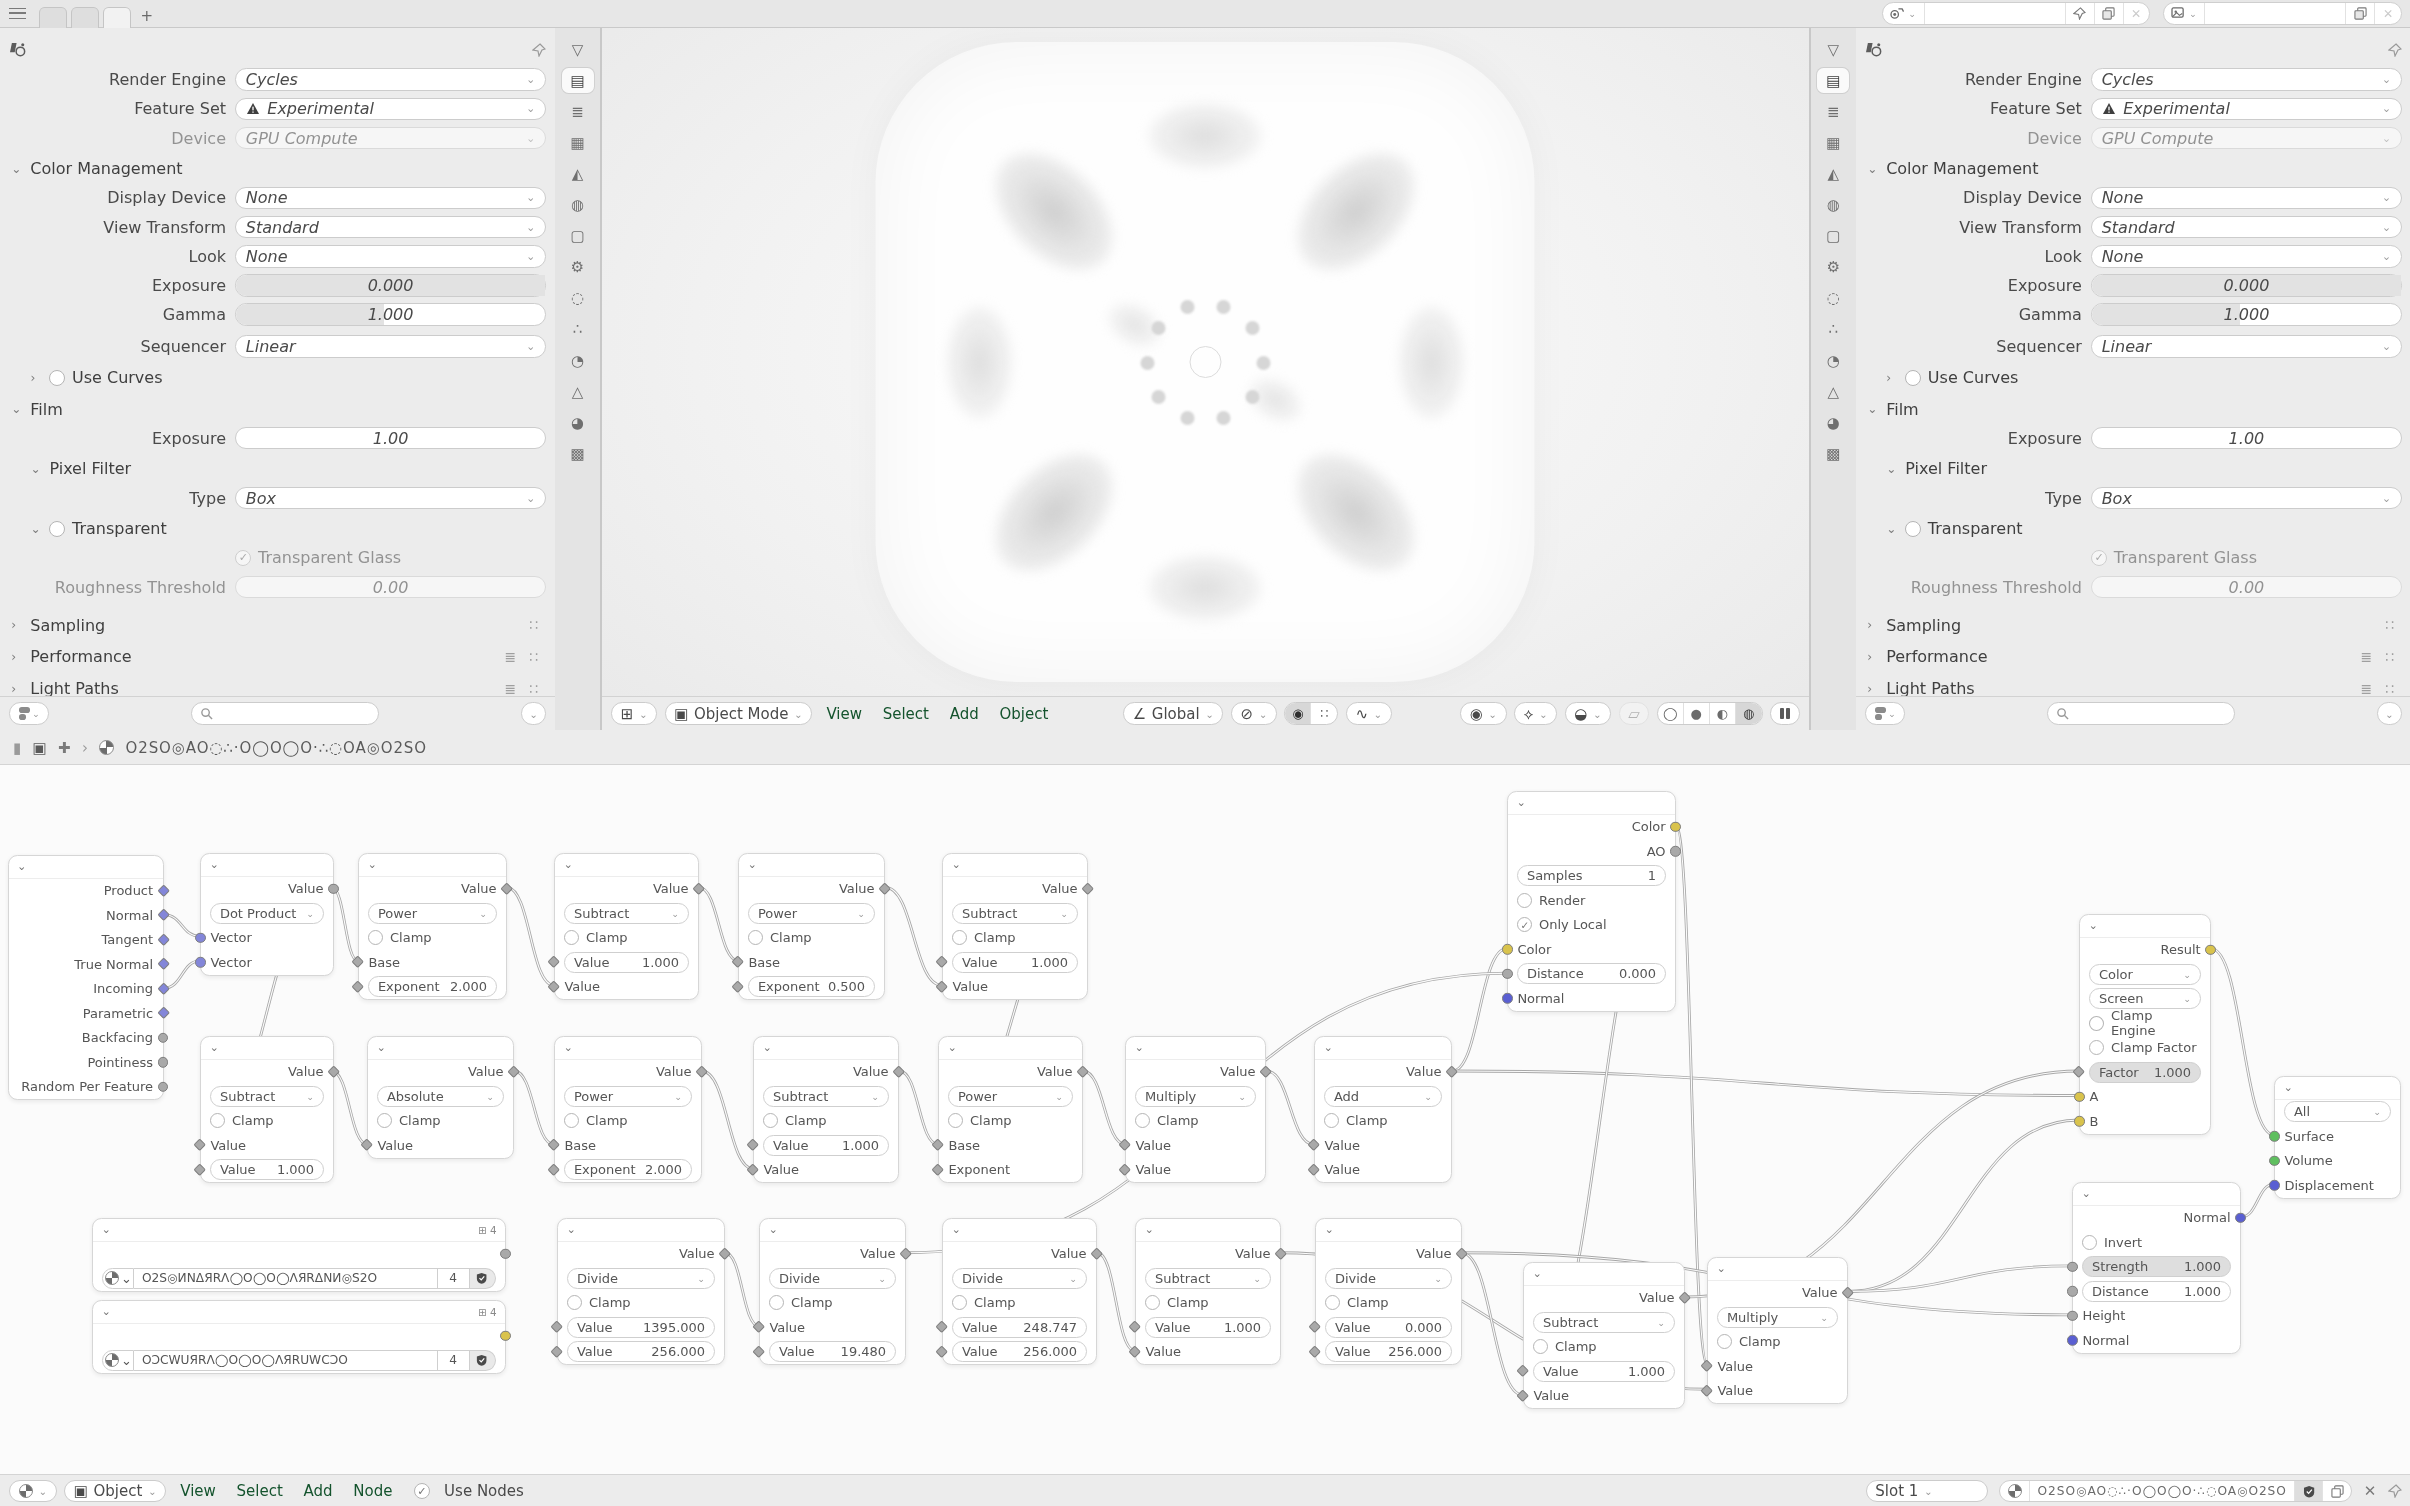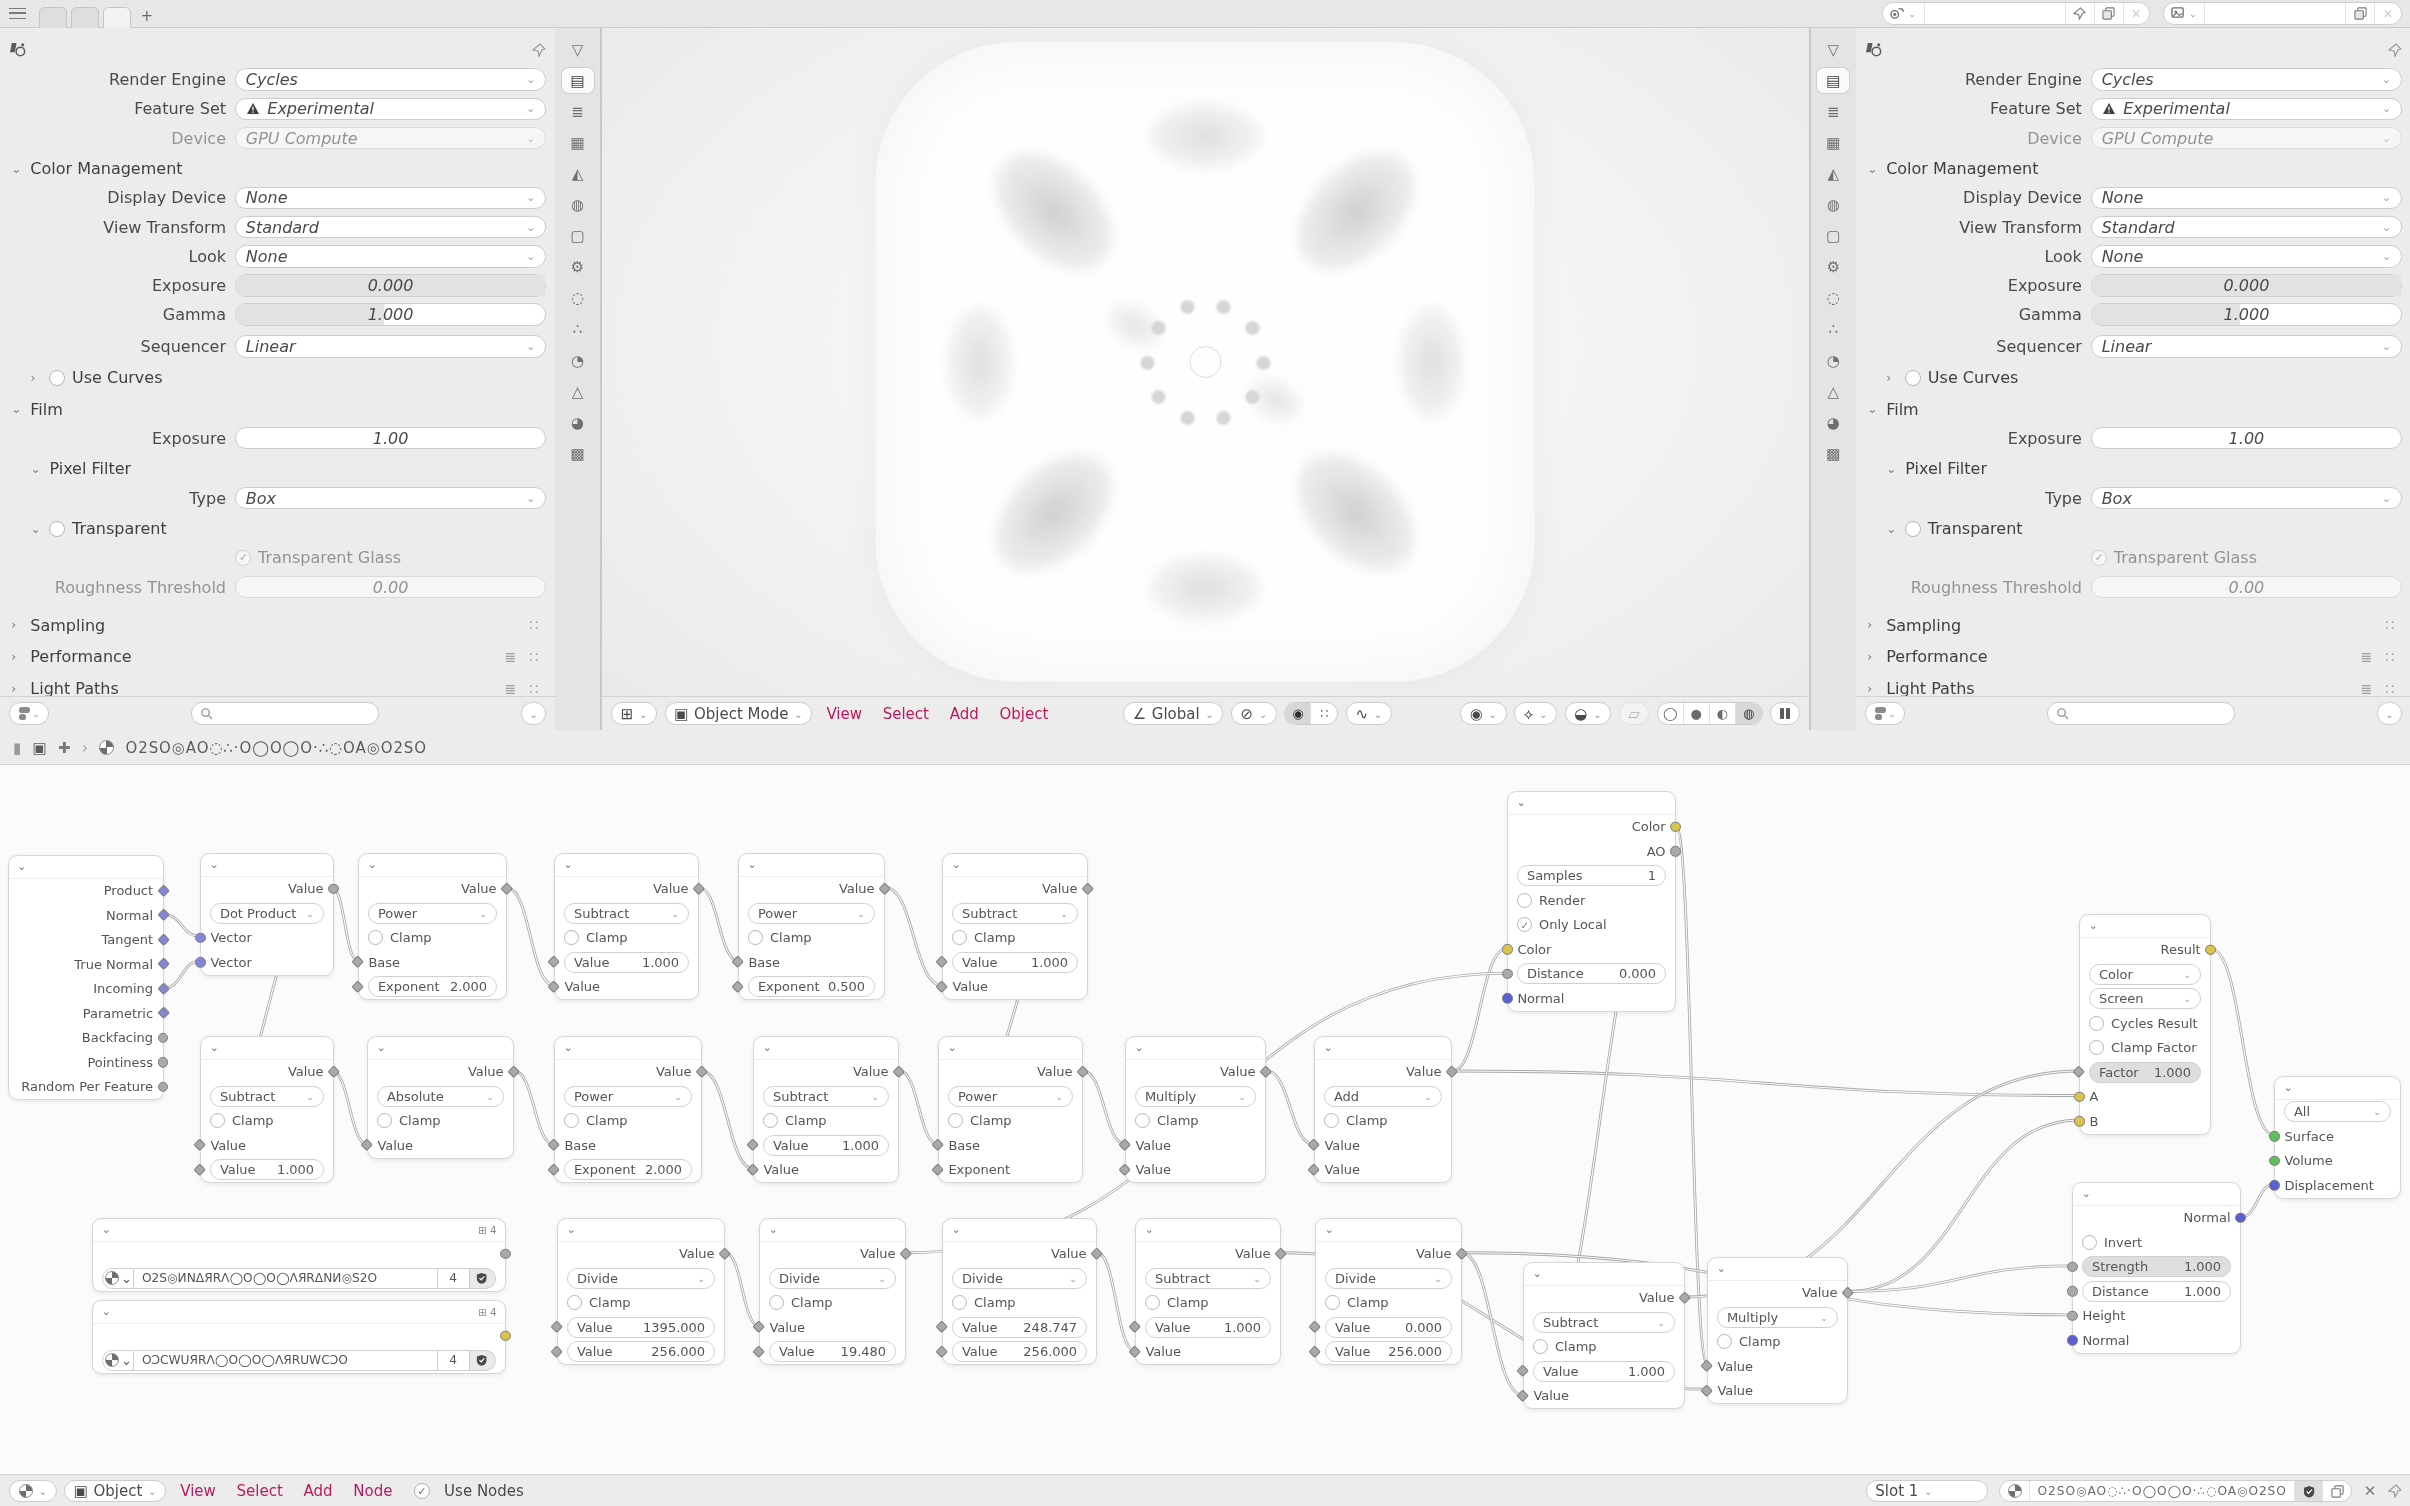--- a/index.html
+++ b/index.html
@@ -68,21 +68,21 @@
     background:radial-gradient(ellipse at 50% 45%, #fbfbfb 0%, #f1f1f1 60%, #e9e9e9 100%); overflow:hidden;}
   #vobject { position:absolute; left:50%; top:334px; transform:translate(-50%,-50%); width:659px; height:640px;
     background:#fefefe; border-radius:141px; box-shadow: inset 0 0 85px rgba(0,0,0,.05), 0 0 38px rgba(0,0,0,.04);}
   .blob { position:absolute; border-radius:50%; filter:blur(5.6px); }
   .ringdot { position:absolute; width:14px; height:14px; border-radius:50%; background:#d6d6d6; filter:blur(0.9px);}
   #vheader { position:absolute; left:0; bottom:0; width:100%; height:34px; background:#ececec; border-top:0.9px solid #d2d2d2;
     display:flex; align-items:center; gap:7.5px; padding:0 9.4px; font-size:15px; }
   .pill { height:22.6px; background:#fff; border:0.9px solid #ccc; border-radius:11.3px; display:flex; align-items:center;
     gap:5.6px; padding:0 8.5px; color:#4a4a4a; white-space:nowrap;}
   .pill .chev { color:#9a9a9a; font-size:10.4px; }
-  .menu { padding:0 6.6px; color:#be185d; }
+  .menu { padding:0 6.6px; color:#14532d; }
   .seggroup { display:flex; height:22.6px; border:0.9px solid #ccc; border-radius:11.3px; background:#fff; overflow:hidden;}
   .seggroup .sg { width:26px; display:flex; align-items:center; justify-content:center; color:#6b6b6b; border-right:0.9px solid #e0e0e0; font-size:13px;}
   .seggroup .sg:last-child { border-right:none; }
   .seggroup .sg.on { background:#d7d7d7; color:#2e2e2e; }
   .spacer { flex:1; }
   .pausebars { display:flex; gap:2.8px; }
   .pausebars i { width:3.8px; height:11.3px; background:#5a5a5a; border-radius:0.9px; display:block;}
 
   
   #nodeed { position:absolute; left:0; top:731px; width:2411px; height:776px; background:#fbfbfb; }
@@ -1446,21 +1446,21 @@
             </div>
           </div>
           <div class="nrow">
             <div class="npill">
               <span>Screen</span>
               <span class="chev">⌄</span>
             </div>
           </div>
           <div class="nrow">
             <span class="ncheck"></span>
-            <span>Cycles Result</span>
+            <span>Clamp Engine</span>
           </div>
           <div class="nrow">
             <span class="ncheck"></span>
             <span>Clamp Factor</span>
           </div>
           <div class="nrow">
             <span class="sock l dia" style="background: rgb(169, 169, 169);"></span>
             <div class="npill fill">
               <span>Factor</span>
               <span class="v">1.000</span>

